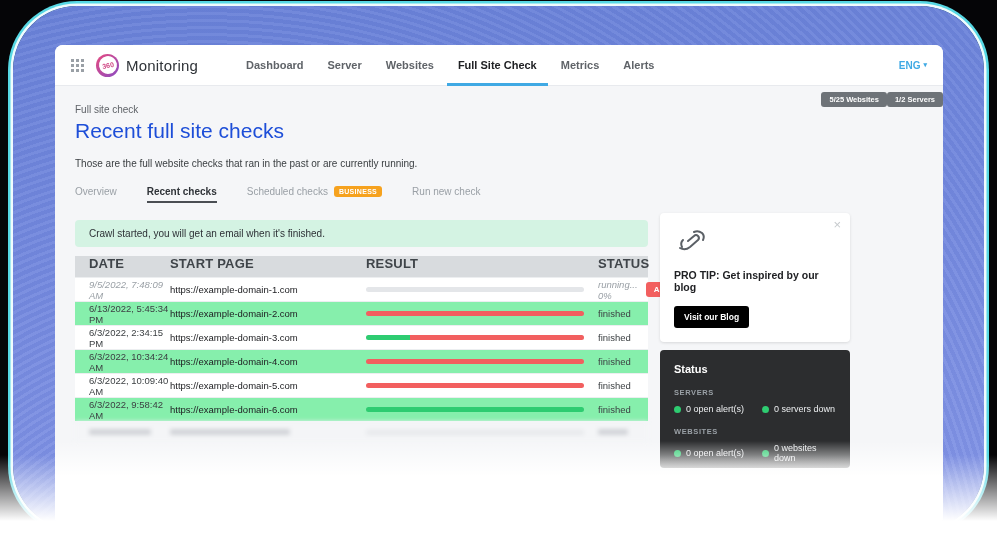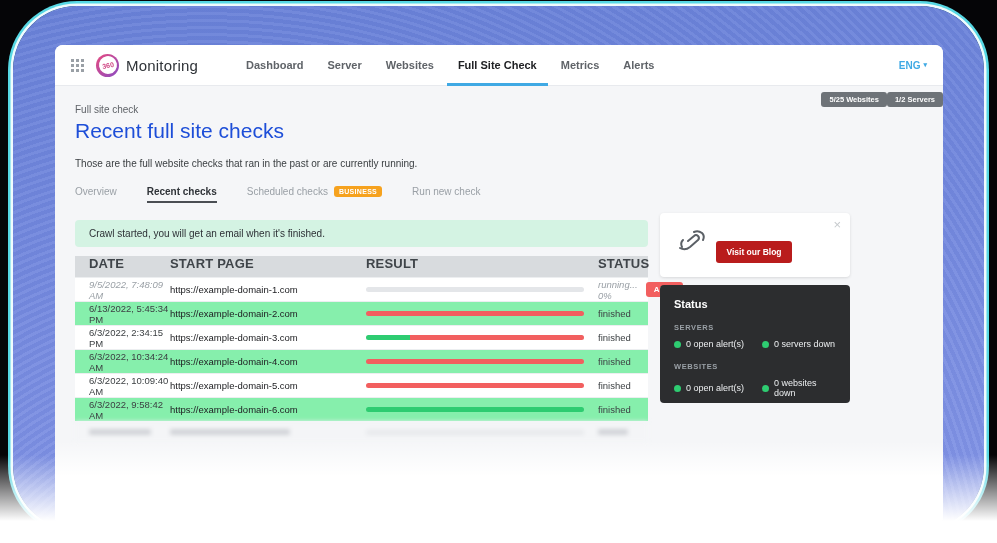--- a/index.html
+++ b/index.html
@@ -71,21 +71,21 @@
   .trow.running .status-text{font-style:italic;color:#9aa0a6;}
   .abort-btn{background:#f25f5f;color:#fff;font-size:8px;font-weight:700;border:none;border-radius:3px;padding:3px 8px;margin-left:8px;cursor:pointer;font-style:normal;}
   .faded-row{display:flex;align-items:center;height:20px;background:#f4f5f7;border-top:1px solid #eceef0;filter:blur(2px);opacity:.8;}
   .blob{background:#c9ccd1;border-radius:2px;height:6px;}
   
   .protip-card{background:#fff;border-radius:4px;box-shadow:0 1px 3px rgba(0,0,0,.12);padding:14px 14px 14px;position:relative;}
   .close-icon{position:absolute;top:4px;right:9px;color:#c6cacd;font-size:13px;cursor:pointer;}
   .protip-icon{color:#5b6066;}
   .protip-title{font-size:10.5px;font-weight:700;color:#202124;margin-top:10px;}
   .protip-body{font-size:9.5px;color:#7f858c;line-height:1.5;margin-top:6px;}
-  .blog-btn{margin-top:13px;background:#b91c1c;color:#fff;font-size:8.5px;font-weight:700;padding:6px 10px;border-radius:3px;border:none;cursor:pointer;}
+  .blog-btn{margin-top:13px;background:#000000;color:#fff;font-size:8.5px;font-weight:700;padding:6px 10px;border-radius:3px;border:none;cursor:pointer;}
   
   .status-card{margin-top:8px;background:#2c2d2f;border-radius:4px;padding:13px 14px;box-sizing:border-box;height:118px;}
   .status-title{color:#fff;font-size:11px;font-weight:700;}
   .status-label{margin-top:13px;font-size:7.5px;color:#9aa0a6;letter-spacing:.6px;font-weight:700;}
   .status-items{display:flex;margin-top:7px;}
   .status-item{display:flex;align-items:center;gap:5px;font-size:9px;color:#eceef0;}
   .status-item:first-child{width:88px;flex:none;}
   .dot{width:7px;height:7px;border-radius:50%;background:#2ecc71;flex:none;}
   
   .content-fade{position:absolute;left:0;top:355px;width:100%;height:125px;z-index:30;pointer-events:none;
@@ -261,20 +261,21 @@
 
       <div class="right-col">
 
         <div class="protip-card">
           <div class="close-icon">×</div>
           <svg class="protip-icon" width="38" height="28" viewBox="0 0 38 28" fill="none" stroke="currentColor" stroke-width="2" stroke-linecap="round" stroke-linejoin="round">
             <path d="M6 21 q5 3 10 -1 l8 -7 q2 -2 0 -4 q-2 -2 -4 0 l-6 5"></path>
             <path d="M20 5 q4 -2 8 1 q3 3 1 7"></path>
             <path d="M9 13 q-3 3 -1 7"></path>
           </svg>
+          <div class="protip-title">PRO TIP: Get inspired by our blog</div>
           <button class="blog-btn">Visit our Blog</button>
         </div>
 
         <div class="status-card">
           <div class="status-title">Status</div>
           <div id="status-sections">
               <div class="status-label">SERVERS</div>
               <div class="status-items">
                 <div class="status-item">
                   <div class="dot"></div>

